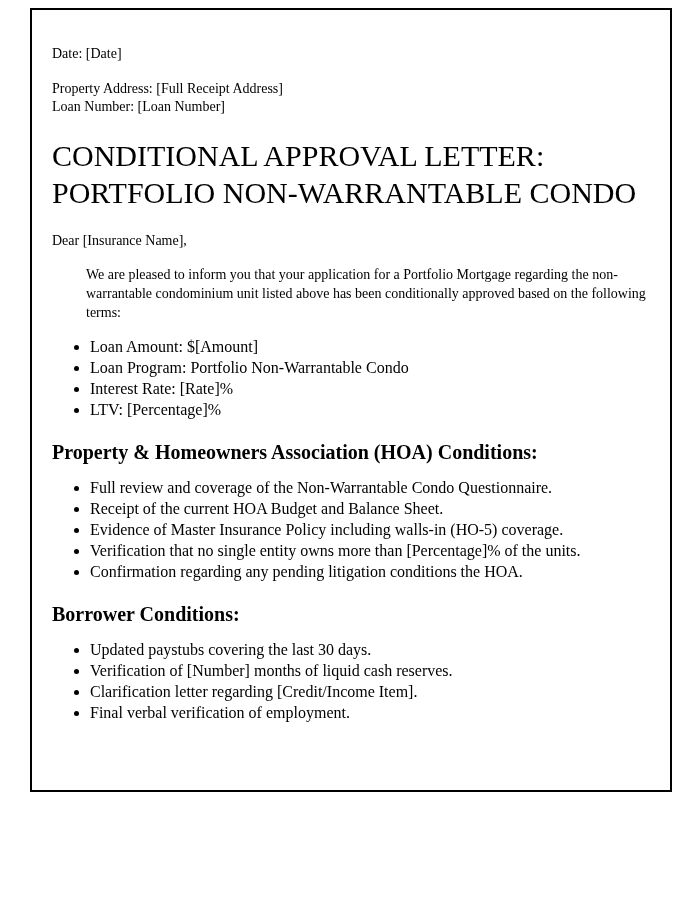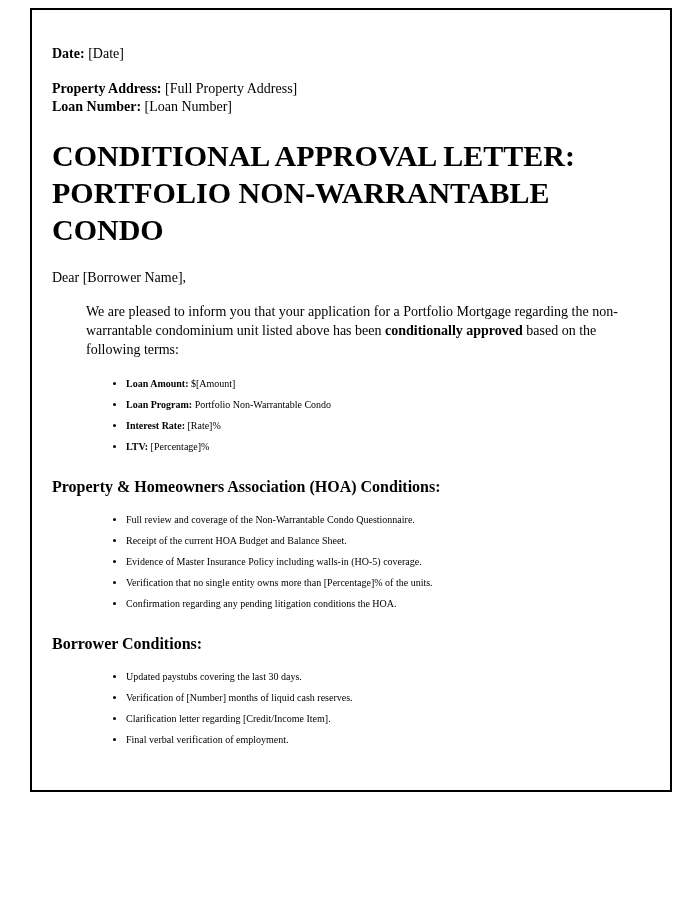--- a/index.html
+++ b/index.html
@@ -15,71 +15,70 @@
     left: 30px;
     top: 8px;
     width: 642px;
     height: 784px;
     border: 2px solid #000000;
     padding: 34px 20px 0 20px;
     overflow: hidden;
     background: #ffffff;
   }
   .body-text { font-size: 14px; line-height: 19px; }
-  .b { font-weight: bold; }
+  .b { font-weight: normal; }
   .meta-date { margin-bottom: 17px; }
   .meta-line { line-height: 18px; }
   .doc-title {
     font-size: 30px;
-    font-weight: bold;
+    font-weight: normal;
     line-height: 37px;
     margin-top: 21px;
     margin-bottom: 20px;
   }
   .salutation { margin-bottom: 15px; }
   .para { margin-bottom: 15px; margin-left: 34px; }
   ul.cond-list {
     padding-left: 38px;
     margin-top: 4px;
     margin-bottom: 16px;
   }
   ul.cond-list li {
-    font-size: 10px;
+    font-size: 16px;
     line-height: 19px;
     margin-bottom: 2px;
-    margin-left: 36px;
   }
   .section-heading {
-    font-size: 16px;
+    font-size: 20px;
     font-weight: bold;
     margin-top: 22px;
     margin-bottom: 14px;
   }
 </style>
 </head>
 <body>
 
 <div class="page">
 
   <div class="body-text meta-date">
     <span class="b">Date:</span><span> [Date]</span>
   </div>
 
   <div class="body-text">
     <div class="meta-line">
-      <span class="b">Property Address:</span><span> [Full Property Address]</span>
+      <span class="b">Property Address:</span><span> [Full Receipt Address]</span>
     </div>
     <div class="meta-line">
       <span class="b">Loan Number:</span><span> [Loan Number]</span>
     </div>
   </div>
 
   <h1 class="doc-title">CONDITIONAL APPROVAL LETTER: PORTFOLIO NON-WARRANTABLE CONDO</h1>
 
-  <div class="body-text salutation">Dear [Borrower Name],</div>
+  <div class="body-text salutation">Dear [Insurance Name],</div>
 
   <p class="body-text para">
     <span>We are pleased to inform you that your application for a Portfolio Mortgage regarding the non-warrantable condominium unit listed above has been </span><span class="b">conditionally approved</span><span> based on the following terms:</span>
   </p>
 
   <ul class="cond-list">
     <li>
       <span class="b">Loan Amount:</span><span> $[Amount]</span>
     </li>
     <li>

